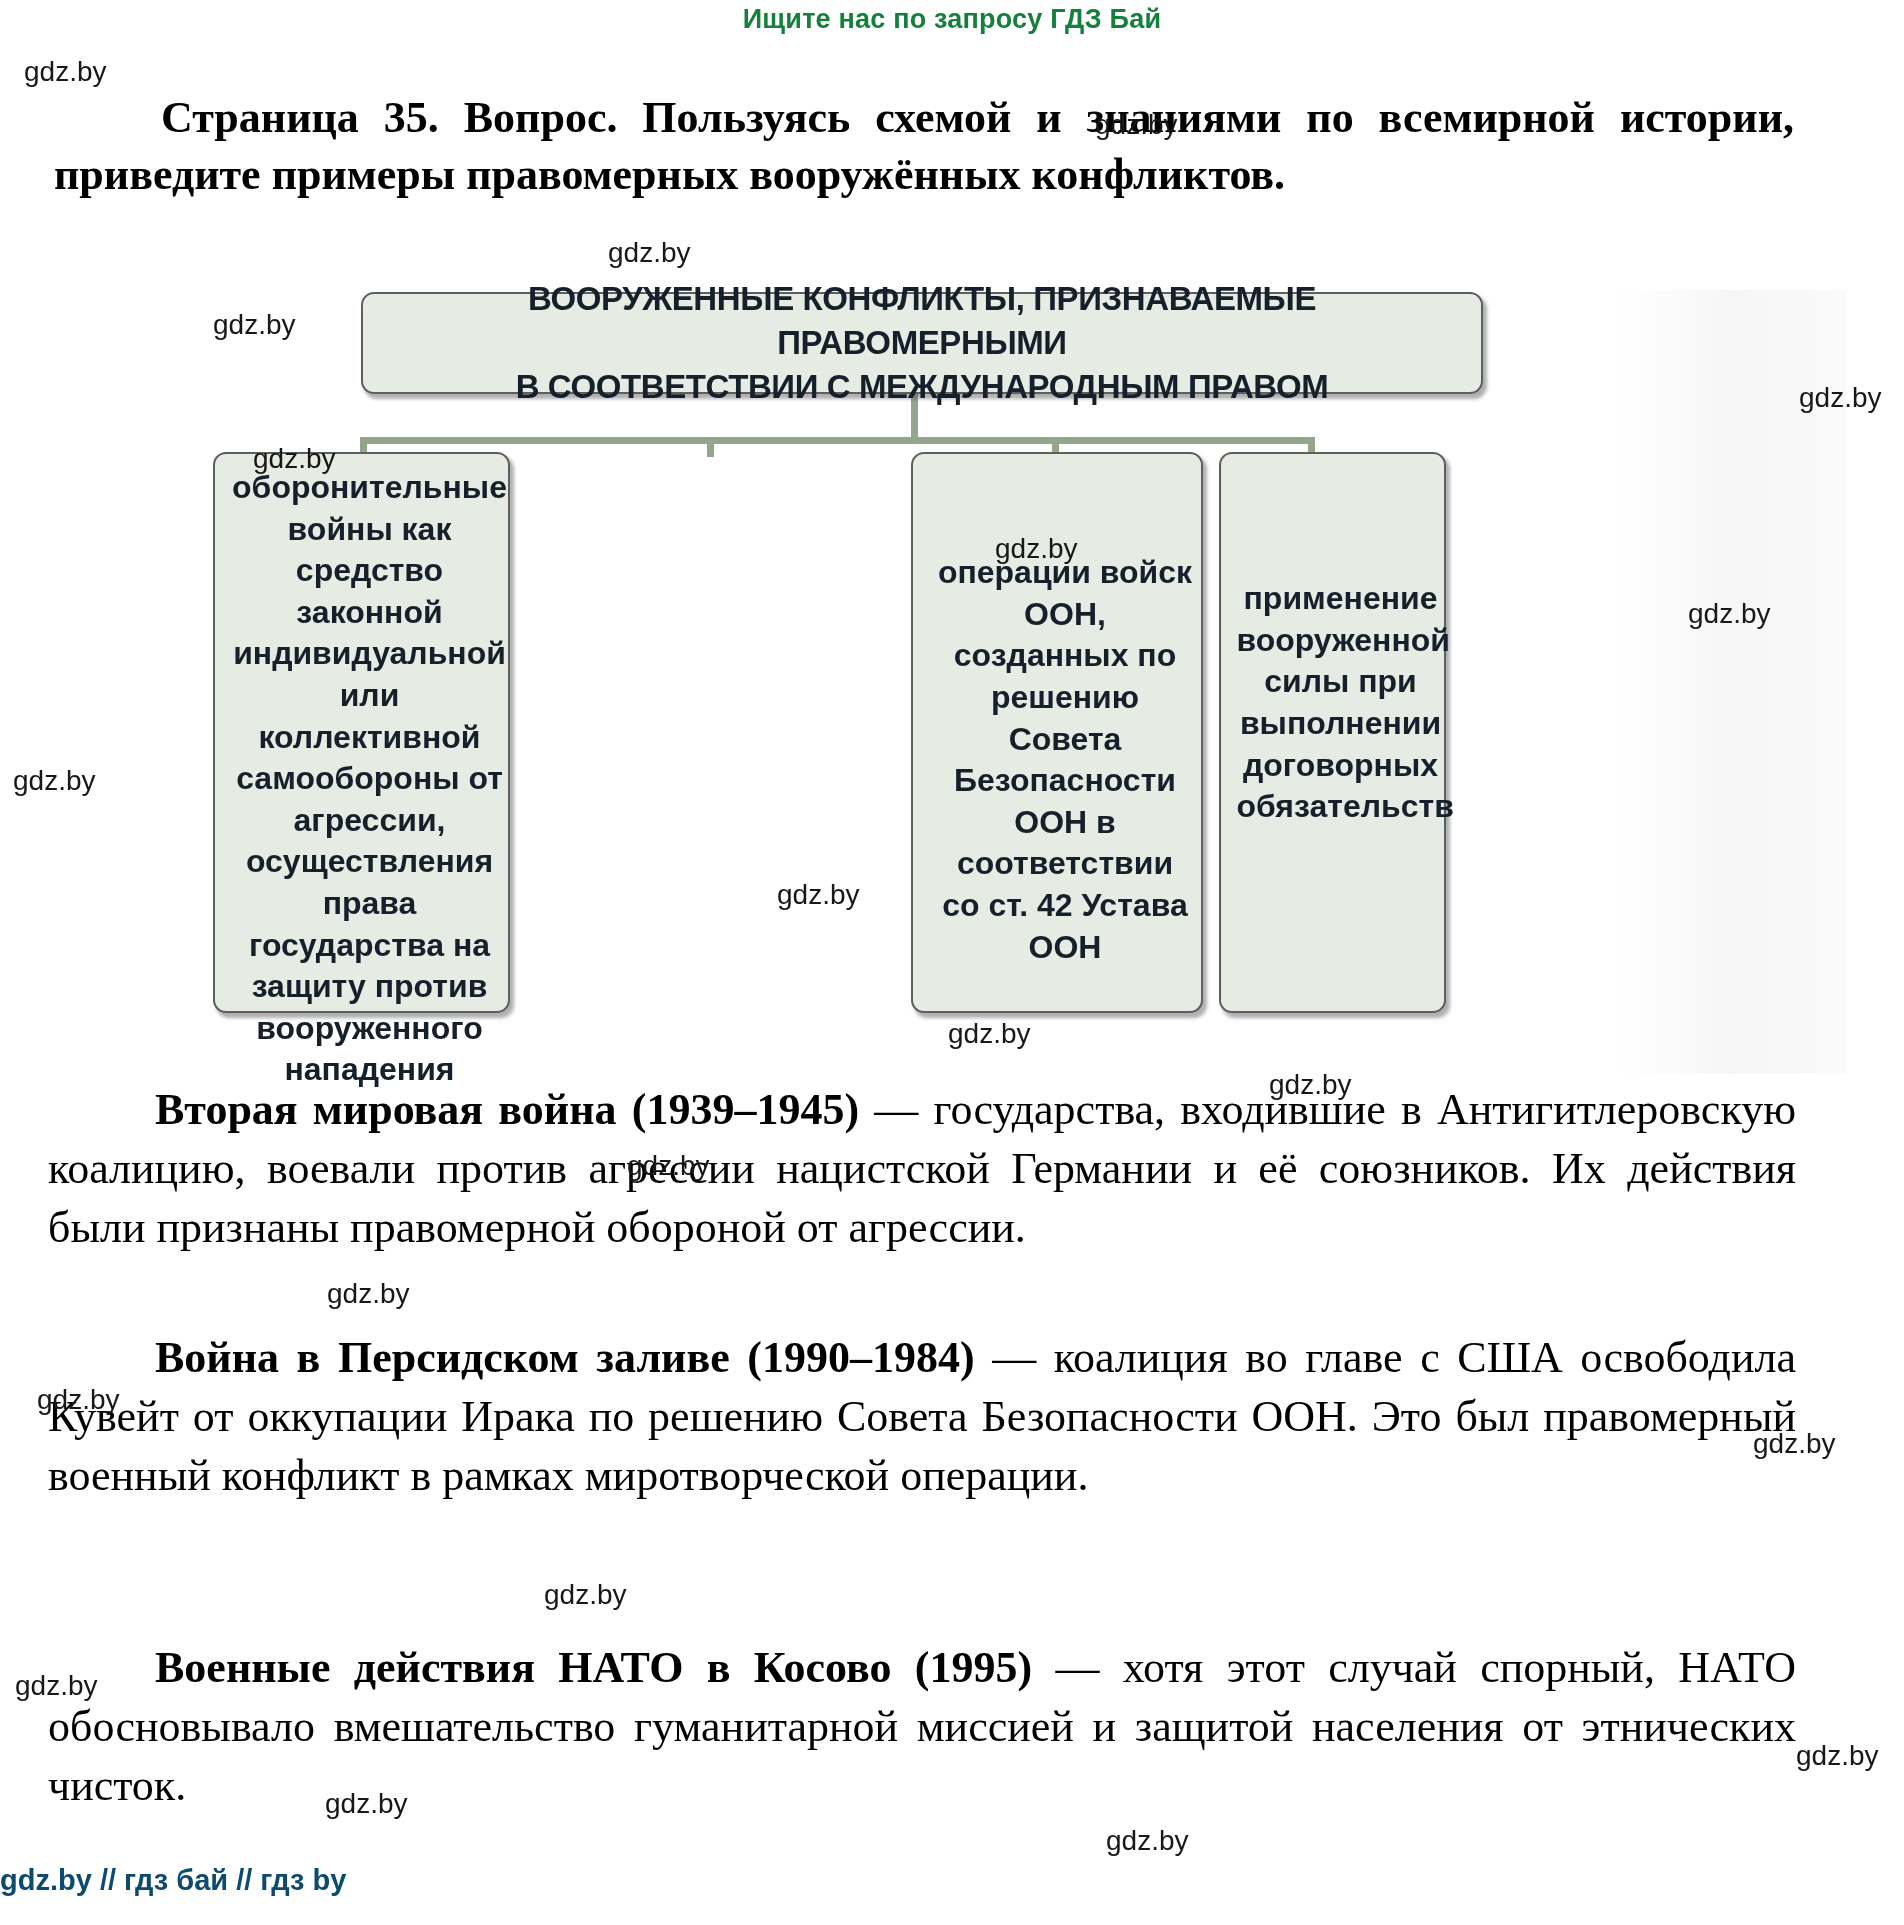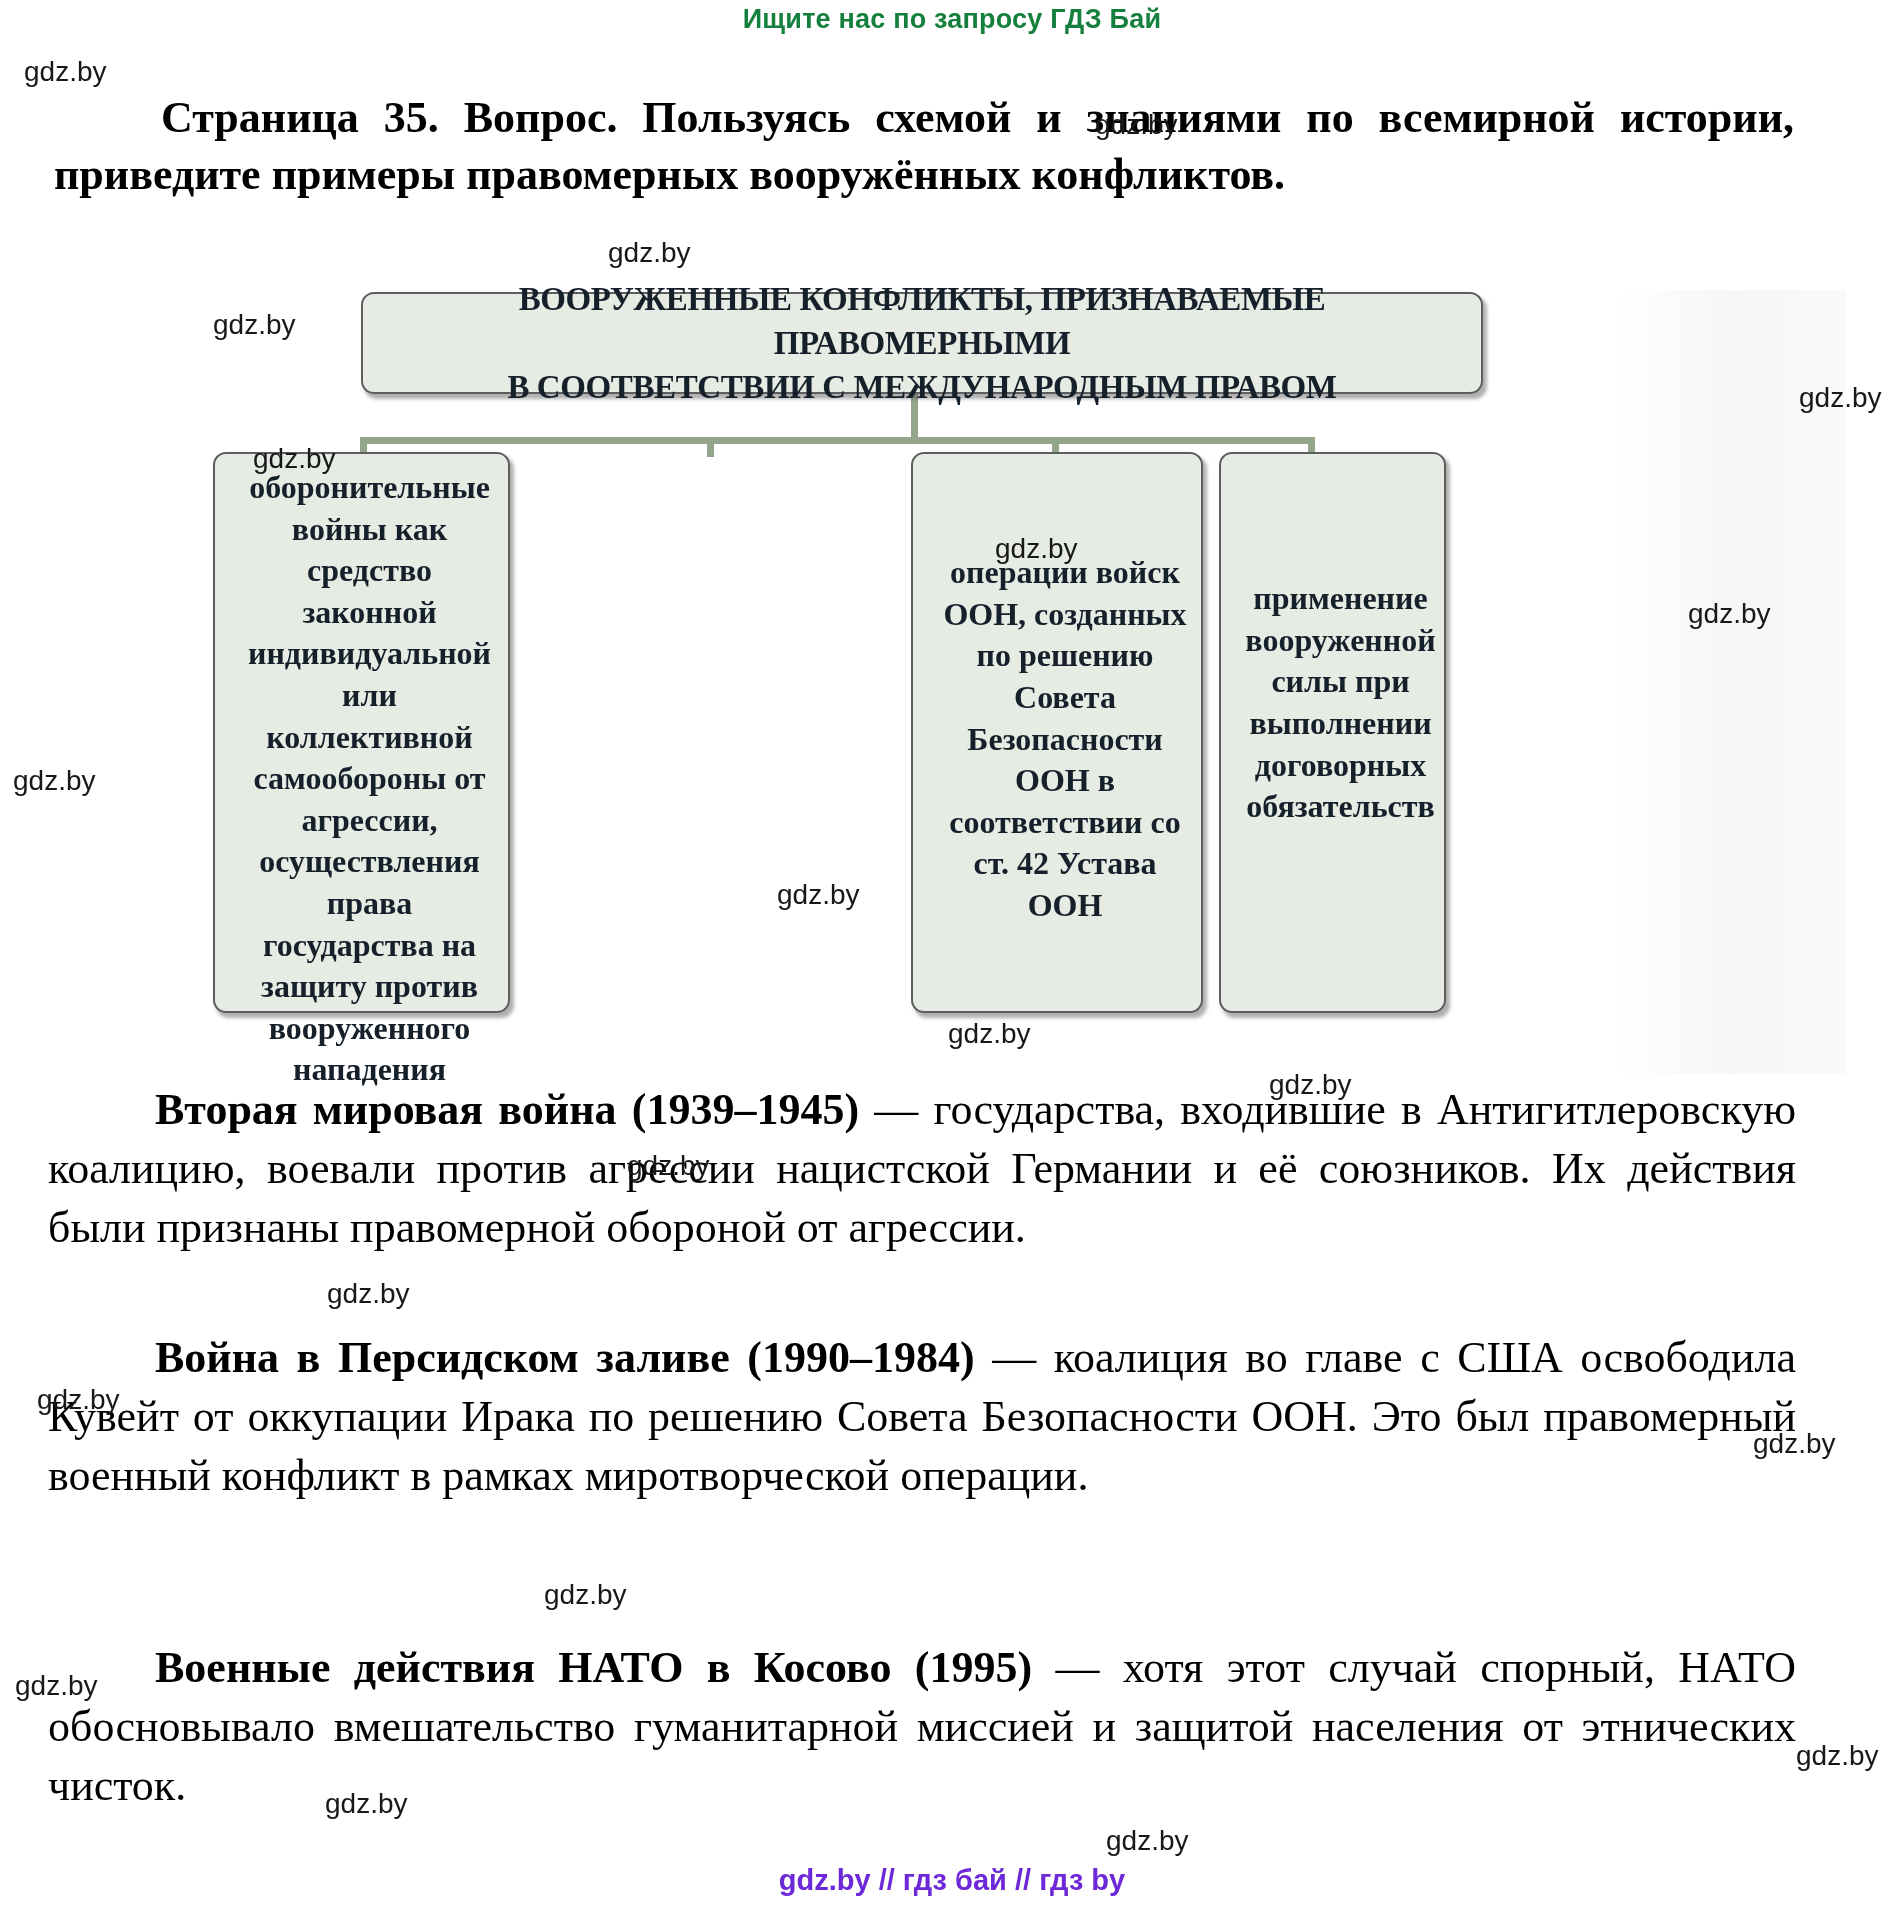--- a/index.html
+++ b/index.html
@@ -58,25 +58,26 @@
     background: linear-gradient(90deg,#ffffff 0%, #ffffff 86%, #f6f6f6 93%, #fafafa 100%);
   }
   .dg-inner { position: absolute; inset: 0; }
 
   .node {
     position: absolute;
     background: #e6ece3;
     border: 2.8px solid #5e5e5e;
     border-radius: 13px;
     box-shadow: 3.7px 4.6px 3.7px rgba(80,80,80,0.45);
-    font-family: Liberation Serif, serif;
+    font-family: Liberation Sans, sans-serif;
     color: #15202b;
     text-align: center;
     display: flex;
     align-items: center;
+    justify-content: center;
   }
   .node-root {
     left: 148px; top: 1.9px;
     width: 1122px; height: 102px;
     font-size: 33px;
     font-weight: 600;
     letter-spacing: -0.4px;
     line-height: 1.34;
     padding: 3.7px 16.7px;
   }
@@ -126,22 +127,22 @@
   .answer .indent { display: inline-block; width: 107px; }
 
   #ans1 { top: 1080px; }
   #ans2 { top: 1328px; }
   #ans3 { top: 1638px; }
 
   
   .footer {
     position: absolute;
     left: 0; top: 1864px; width: 100%;
-    text-align: center;
-    color: #6d28d9;
+    text-align: left;
+    color: #0c4a6e;
     font-family: "Liberation Sans", sans-serif;
     font-size: 29px;
     font-weight: 600;
   }
 </style>
 </head>
 <body>
 
 <div class="promo">Ищите нас по запросу ГДЗ Бай</div>
 

